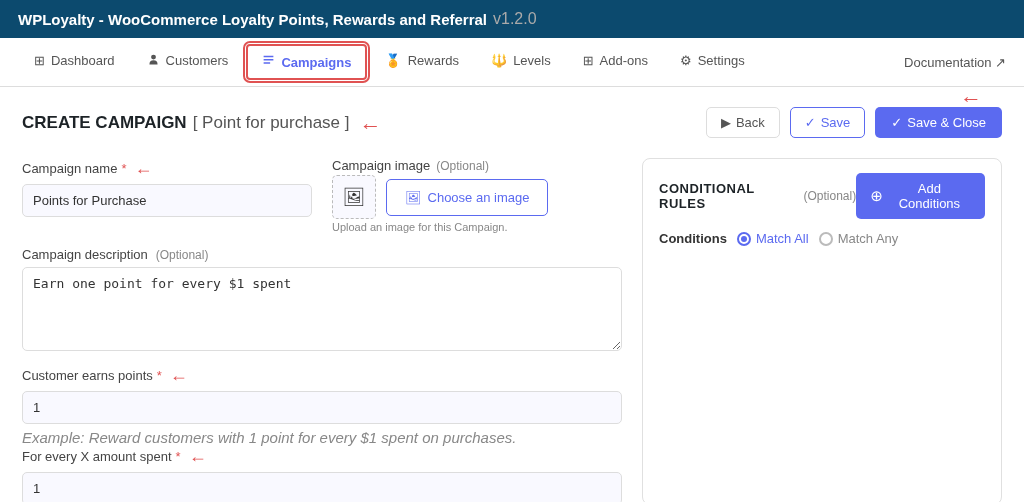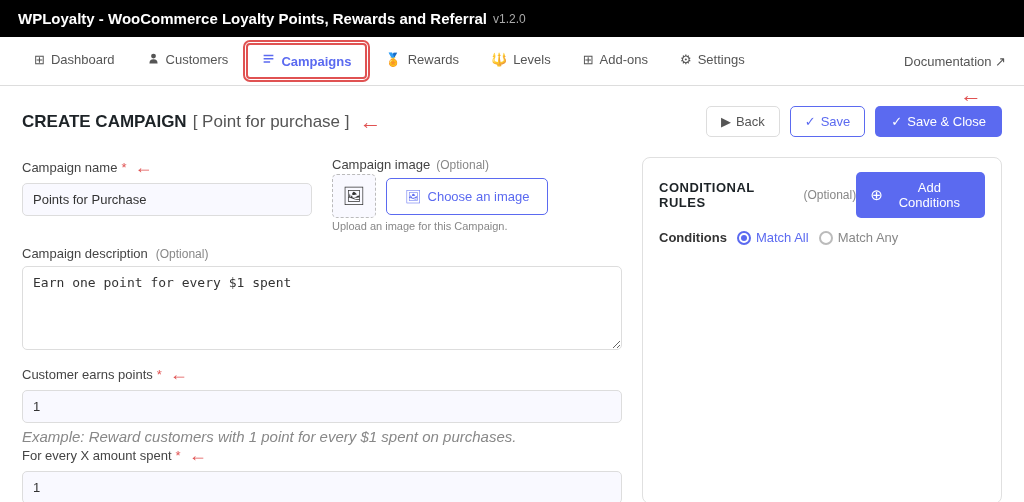--- a/index.html
+++ b/index.html
@@ -1,23 +1,23 @@
 <!DOCTYPE html>
 <html><head>
   <meta charset="utf-8">
   <style>
     * { box-sizing: border-box; margin: 0; padding: 0; }
     body { font-family: -apple-system, BlinkMacSystemFont, 'Segoe UI', sans-serif; font-size: 14px; background: #f0f0f1; color: #333; }
 
     .app-wrapper { width: 1024px; min-height: 502px; background: #fff; overflow: hidden; }
 
     
-    .app-header { background: #000000; padding: 10px 18px; display: flex; align-items: center; }
+    .app-header { background: #0c4a6e; padding: 10px 18px; display: flex; align-items: center; }
     .app-title { color: #fff; font-size: 15px; font-weight: 600; }
-    .app-version { color: #aaa; font-size: 12px; margin-left: 6px; }
+    .app-version { color: #aaa; font-size: 16px; margin-left: 6px; }
 
     
     .nav-bar { background: #fff; border-bottom: 1px solid #ddd; display: flex; align-items: center; padding: 0 18px; }
     .nav-item { display: flex; align-items: center; gap: 6px; padding: 14px 16px; font-size: 13px; color: #555; cursor: pointer; border-bottom: 3px solid transparent; white-space: nowrap; text-decoration: none; }
     .nav-item.active-campaigns { color: #5b6af0; outline: 2px solid #e05252; outline-offset: 1px; }
     .nav-spacer { flex: 1; }
     .nav-doc { display: flex; align-items: center; gap: 4px; padding: 14px 0; font-size: 13px; color: #555; cursor: pointer; }
 
     
     .main-content { padding: 20px 22px; background: #fff; }

